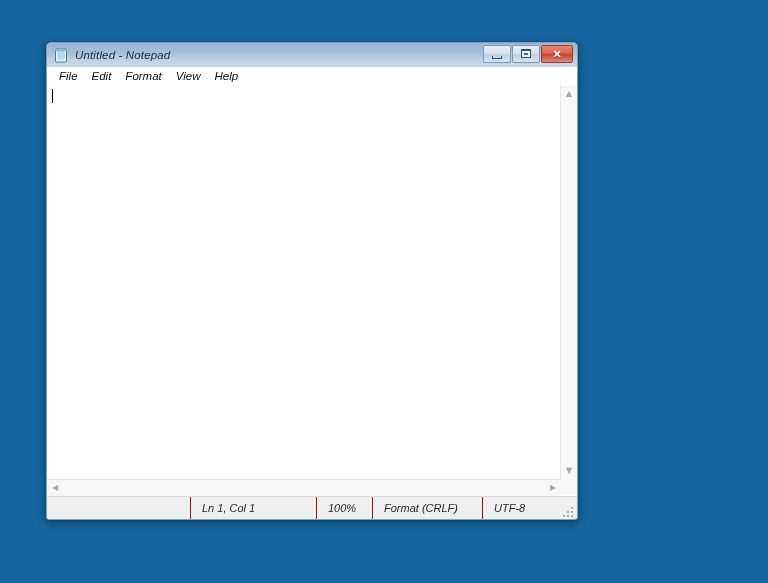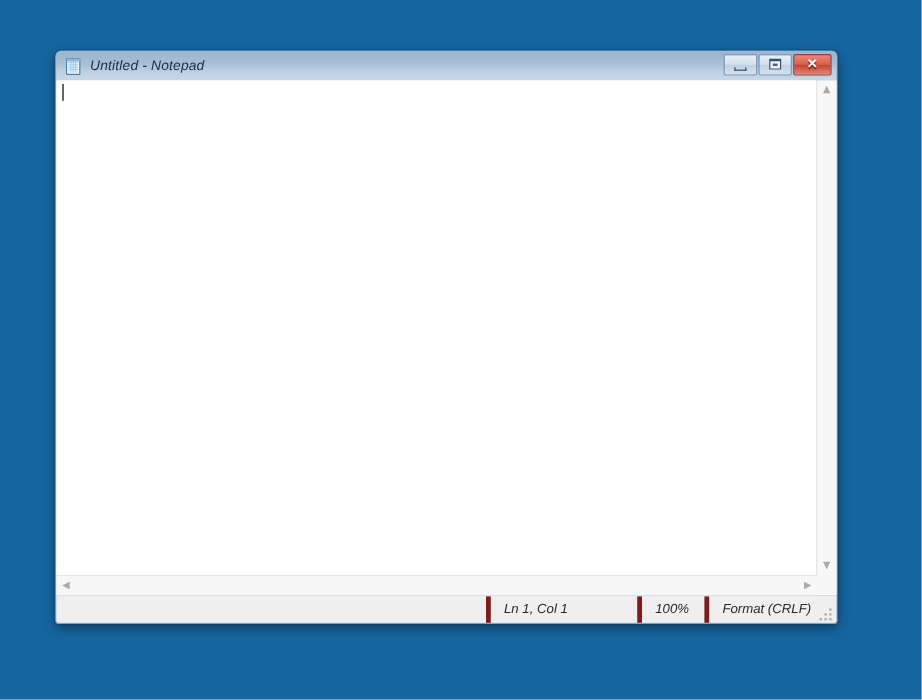--- a/index.html
+++ b/index.html
@@ -18,21 +18,21 @@
     width: 768px;
     height: 583px;
     background: #15659f;
   }
 
   
   #window {
     position: absolute;
     left: 46px;
     top: 42px;
-    width: 652px;
+    width: 532px;
     height: 478px;
     background: #b9d2ea;
     border: 1px solid #7ba3c8;
     border-radius: 5px 5px 3px 3px;
     box-shadow: 0 3px 10px rgba(0,0,0,0.38), 0 0 0 1px rgba(20,60,95,0.25);
     box-sizing: border-box;
     padding: 4px 4px 4px 4px;
     display: flex;
     flex-direction: column;
   }
@@ -240,21 +240,21 @@
     border-radius: 0 0 2px 2px;
     position: relative;
   }
   .status-cell {
     display: flex;
     align-items: center;
     font-size: 11px;
     font-style: italic;
     color: #25282b;
     padding-left: 11px;
-    border-left: 4px solid #7f1d1d;
+    border-left: 1px solid #7f1d1d;
     box-sizing: border-box;
     white-space: nowrap;
     font-family: "Liberation Sans", sans-serif;
   }
   .status-cell.first {
     border-left: none;
     flex: 1 1 auto;
     padding-left: 0;
   }
   .status-cell.ln   { flex: 0 0 126px; }
@@ -307,20 +307,27 @@
         </div>
         <div class="win-btn">
           <span class="glyph-max"></span>
         </div>
         <div class="win-btn close">
           <span class="glyph-close">✕</span>
         </div>
       </div>
     </div>
 
+    <div id="menubar">
+      <span class="menu-item">File</span>
+      <span class="menu-item">Edit</span>
+      <span class="menu-item">Format</span>
+      <span class="menu-item">View</span>
+      <span class="menu-item">Help</span>
+    </div>
 
     <div id="bodyarea">
       <div id="editrow">
         <div id="textarea">
           <div id="caret"></div>
           <div id="doc-text"></div>
         </div>
         <div id="vscroll">
           <div class="sb-arrow">▲</div>
           <div class="sb-arrow">▼</div>
@@ -333,20 +340,21 @@
         </div>
         <div id="hcorner"></div>
       </div>
     </div>
 
     <div id="statusbar">
       <div class="status-cell first"></div>
       <div class="status-cell ln">Ln 1, Col 1</div>
       <div class="status-cell zoom">100%</div>
       <div class="status-cell eol">Format (CRLF)</div>
+      <div class="status-cell enc">UTF-8</div>
       <div id="grip">
         <span class="grip-dot" style="left:8px; top:2px;"></span>
         <span class="grip-dot" style="left:8px; top:6px;"></span>
         <span class="grip-dot" style="left:4px; top:6px;"></span>
         <span class="grip-dot" style="left:8px; top:10px;"></span>
         <span class="grip-dot" style="left:4px; top:10px;"></span>
         <span class="grip-dot" style="left:0px; top:10px;"></span>
       </div>
     </div>
 

